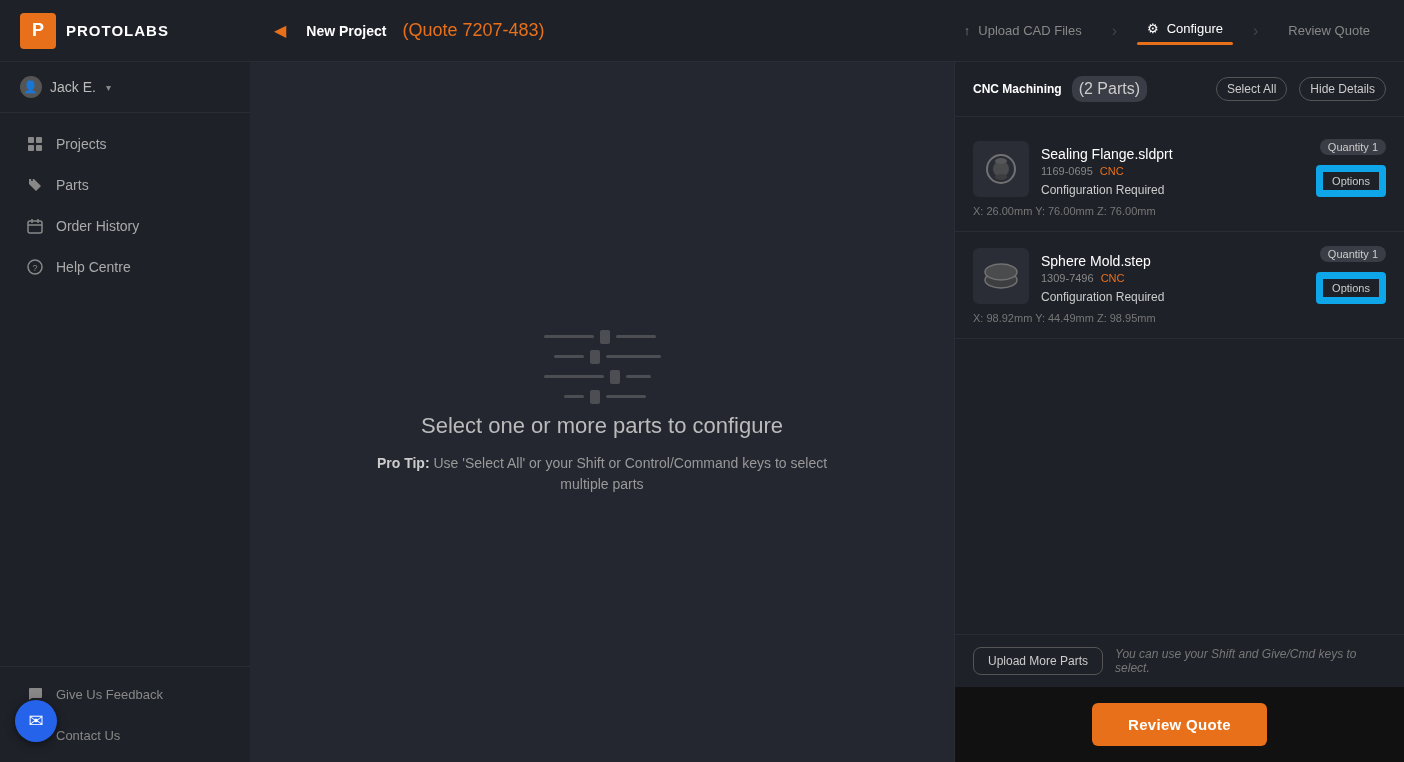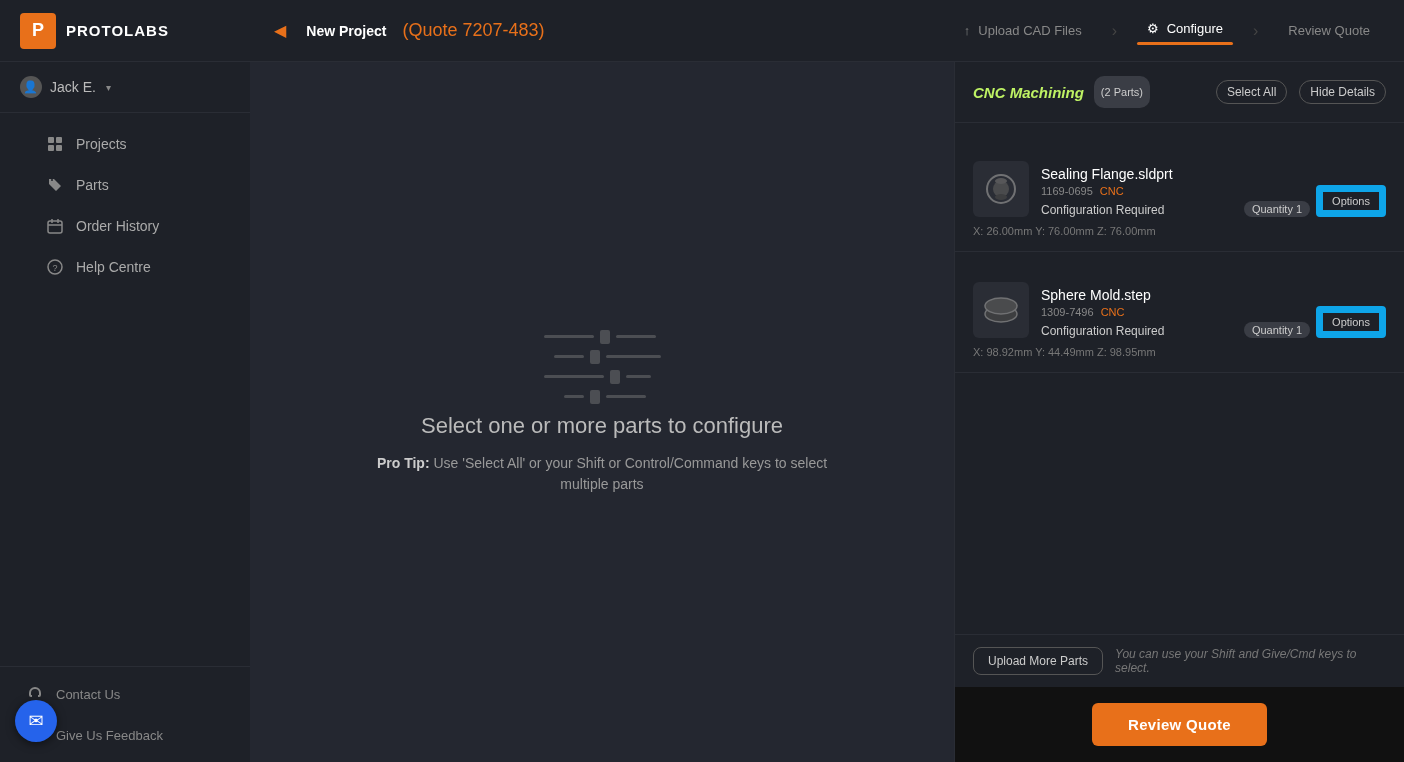--- a/index.html
+++ b/index.html
@@ -44,21 +44,21 @@
       font-size: 14px;
       gap: 8px;
       border-bottom: 1px solid #2a2d35;
     }
     .user-icon {
       width: 22px; height: 22px; border-radius: 50%;
       background: #555; display: flex; align-items: center; justify-content: center; font-size: 12px; color: #ccc;
     }
     .chevron-down { font-size: 10px; color: #888; margin-left: 2px; }
 
-    .sidebar-nav { flex: 1; padding: 10px 0; margin-left: 20px; }
+    .sidebar-nav { flex: 1; padding: 10px 0; }
     .nav-item {
       display: flex;
       align-items: center;
       padding: 11px 20px;
       color: #aaa;
       font-size: 14px;
       gap: 12px;
       cursor: pointer;
       border-radius: 4px;
       margin: 1px 6px;
@@ -180,26 +180,26 @@
       flex-direction: column;
       position: relative;
     }
     .right-panel-header {
       display: flex;
       align-items: center;
       padding: 14px 18px;
       border-bottom: 1px solid #2a2d35;
       gap: 10px;
     }
-    .section-title { color: #bef264; font-size: 15px; font-weight: 600; font-style: italic; }
+    .section-title { color: #ffffff; font-size: 12px; font-weight: 600; }
     .parts-badge {
       background: #3a3d45;
       color: #ccc;
-      font-size: 11px;
-      padding: 10px 7px;
+      font-size: 16px;
+      padding: 4px 7px;
       border-radius: 10px;
     }
     .header-actions { margin-left: auto; display: flex; gap: 12px; }
     .action-btn {
       background: transparent;
       border: 1px solid #555;
       color: #ccc;
       font-size: 12px;
       padding: 4px 10px;
       border-radius: 12px;
@@ -244,21 +244,21 @@
       padding: 3px 9px;
       border-radius: 4px;
       cursor: pointer;
       margin-top: 4px;
     }
     .part-dimensions {
       margin-top: 8px;
       color: #777;
       font-size: 11px;
     }
-    .part-item-right { display: flex; flex-direction: row; align-items: flex-end; gap: 6px; flex-shrink: 0; margin-top: 36px; }
+    .part-item-right { display: flex; flex-direction: column; align-items: flex-end; gap: 6px; flex-shrink: 0; }
 
     
     .right-panel-footer {
       border-top: 1px solid #2a2d35;
     }
     .upload-more-row {
       padding: 12px 18px;
       display: flex;
       align-items: center;
       gap: 12px;
@@ -355,32 +355,32 @@
         </svg>
       </span>
       <span>Help Centre</span>
     </div>
   </nav>
 
   <div class="sidebar-bottom">
     <div class="nav-item">
       <span class="nav-icon">
         <svg width="16" height="16" viewBox="0 0 16 16" fill="currentColor">
+          <path d="M2 2h12a1 1 0 0 1 1 1v8a1 1 0 0 1-1 1H5l-3 2V3a1 1 0 0 1 1-1z"></path>
+        </svg>
+      </span>
+      <span>Give Us Feedback</span>
+    </div>
+    <div class="nav-item">
+      <span class="nav-icon">
+        <svg width="16" height="16" viewBox="0 0 16 16" fill="currentColor">
           <path d="M8 1a6 6 0 0 0-6 6v2a2 2 0 0 0 2 2h1V9H4V7a4 4 0 1 1 8 0v2h-1v2h1a2 2 0 0 0 2-2V7a6 6 0 0 0-6-6z"></path>
         </svg>
       </span>
       <span>Contact Us</span>
-    </div>
-    <div class="nav-item">
-      <span class="nav-icon">
-        <svg width="16" height="16" viewBox="0 0 16 16" fill="currentColor">
-          <path d="M2 2h12a1 1 0 0 1 1 1v8a1 1 0 0 1-1 1H5l-3 2V3a1 1 0 0 1 1-1z"></path>
-        </svg>
-      </span>
-      <span>Give Us Feedback</span>
     </div>
   </div>
 
   <div class="chat-bubble">
     <span>✉</span>
   </div>
 </div>
 
 <div class="main-content">
 

